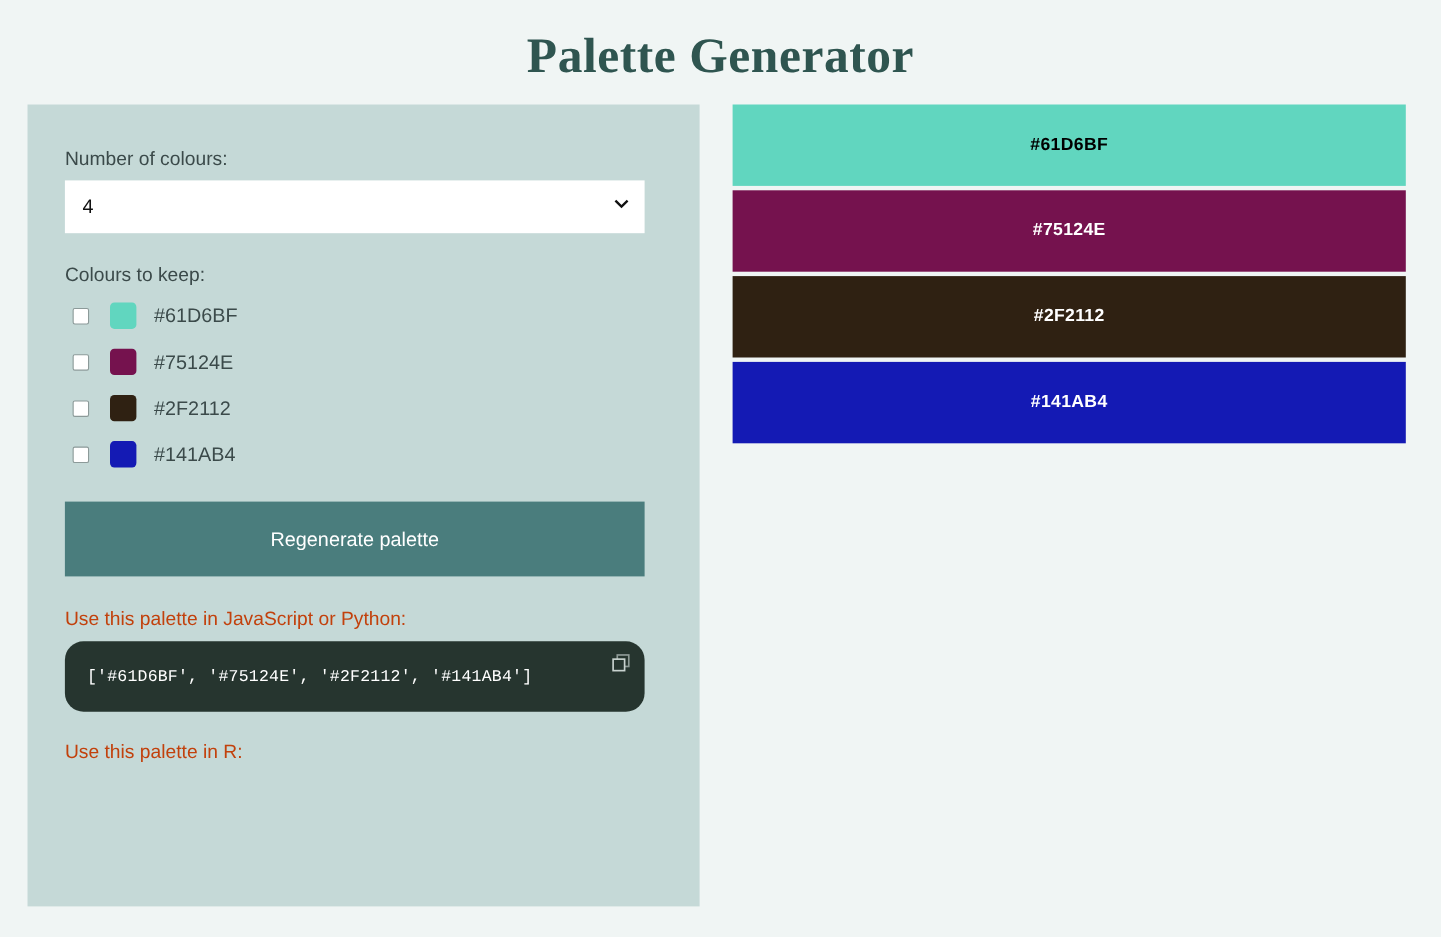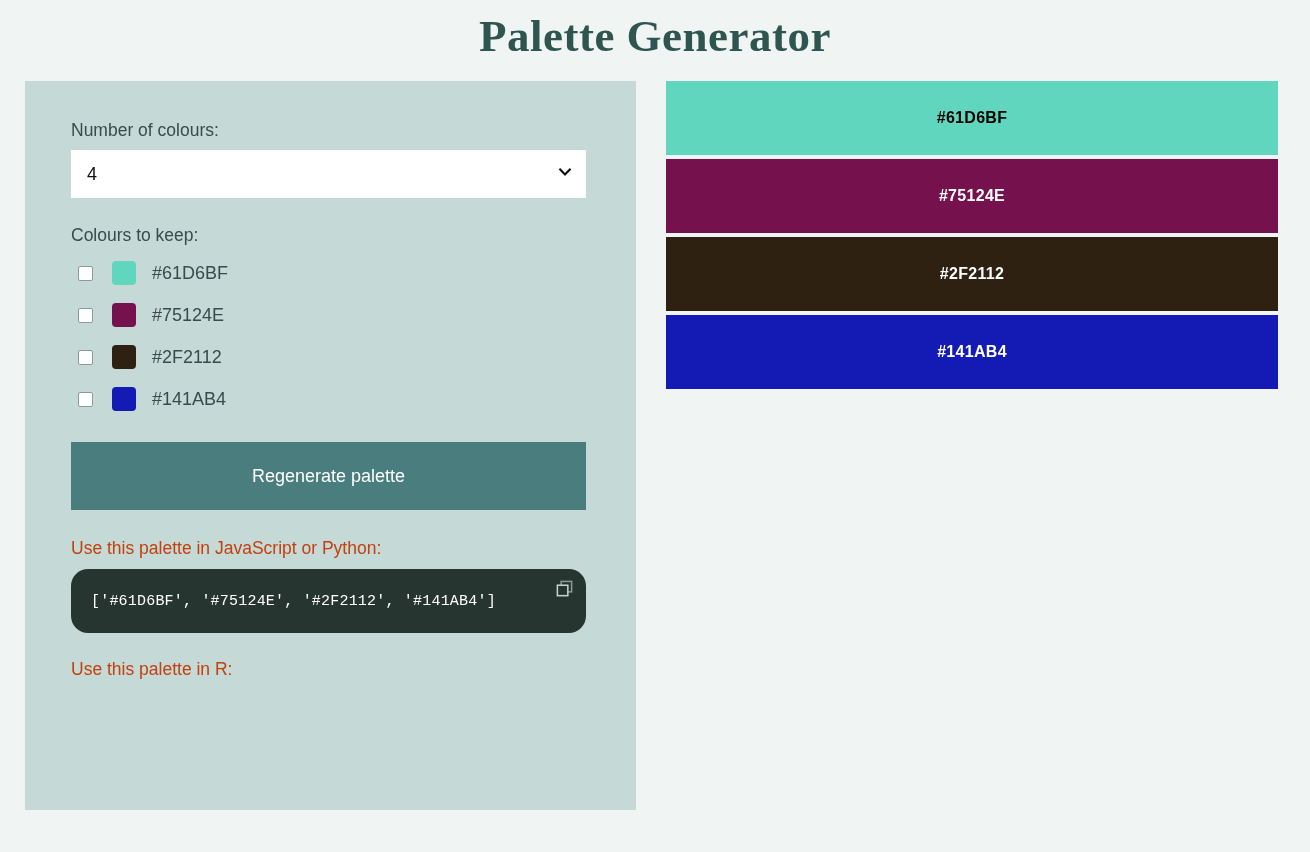--- a/index.html
+++ b/index.html
@@ -12,37 +12,37 @@
     overflow: hidden;
   }
 
   #page-title {
     text-align: center;
     font-family: "Liberation Serif", serif;
     font-weight: bold;
     font-size: 45px;
     color: #2f5550;
     letter-spacing: 0.5px;
-    padding-top: 6px;
+    padding-top: 20px;
     line-height: 1.35;
   }
 
   #layout {
     display: flex;
     align-items: flex-start;
     gap: 30px;
     padding: 0 32px 0 25px;
     margin-top: 14px;
   }
 
   
   #control-panel {
     width: 611px;
     background: #c5d9d7;
-    padding: 38px 50px 40px 46px;
+    padding: 38px 50px 40px 34px;
     min-height: 729px;
   }
 
   .field-label {
     font-size: 17.5px;
     color: #3b4a4a;
     margin-bottom: 8px;
     line-height: 1.3;
   }
 

